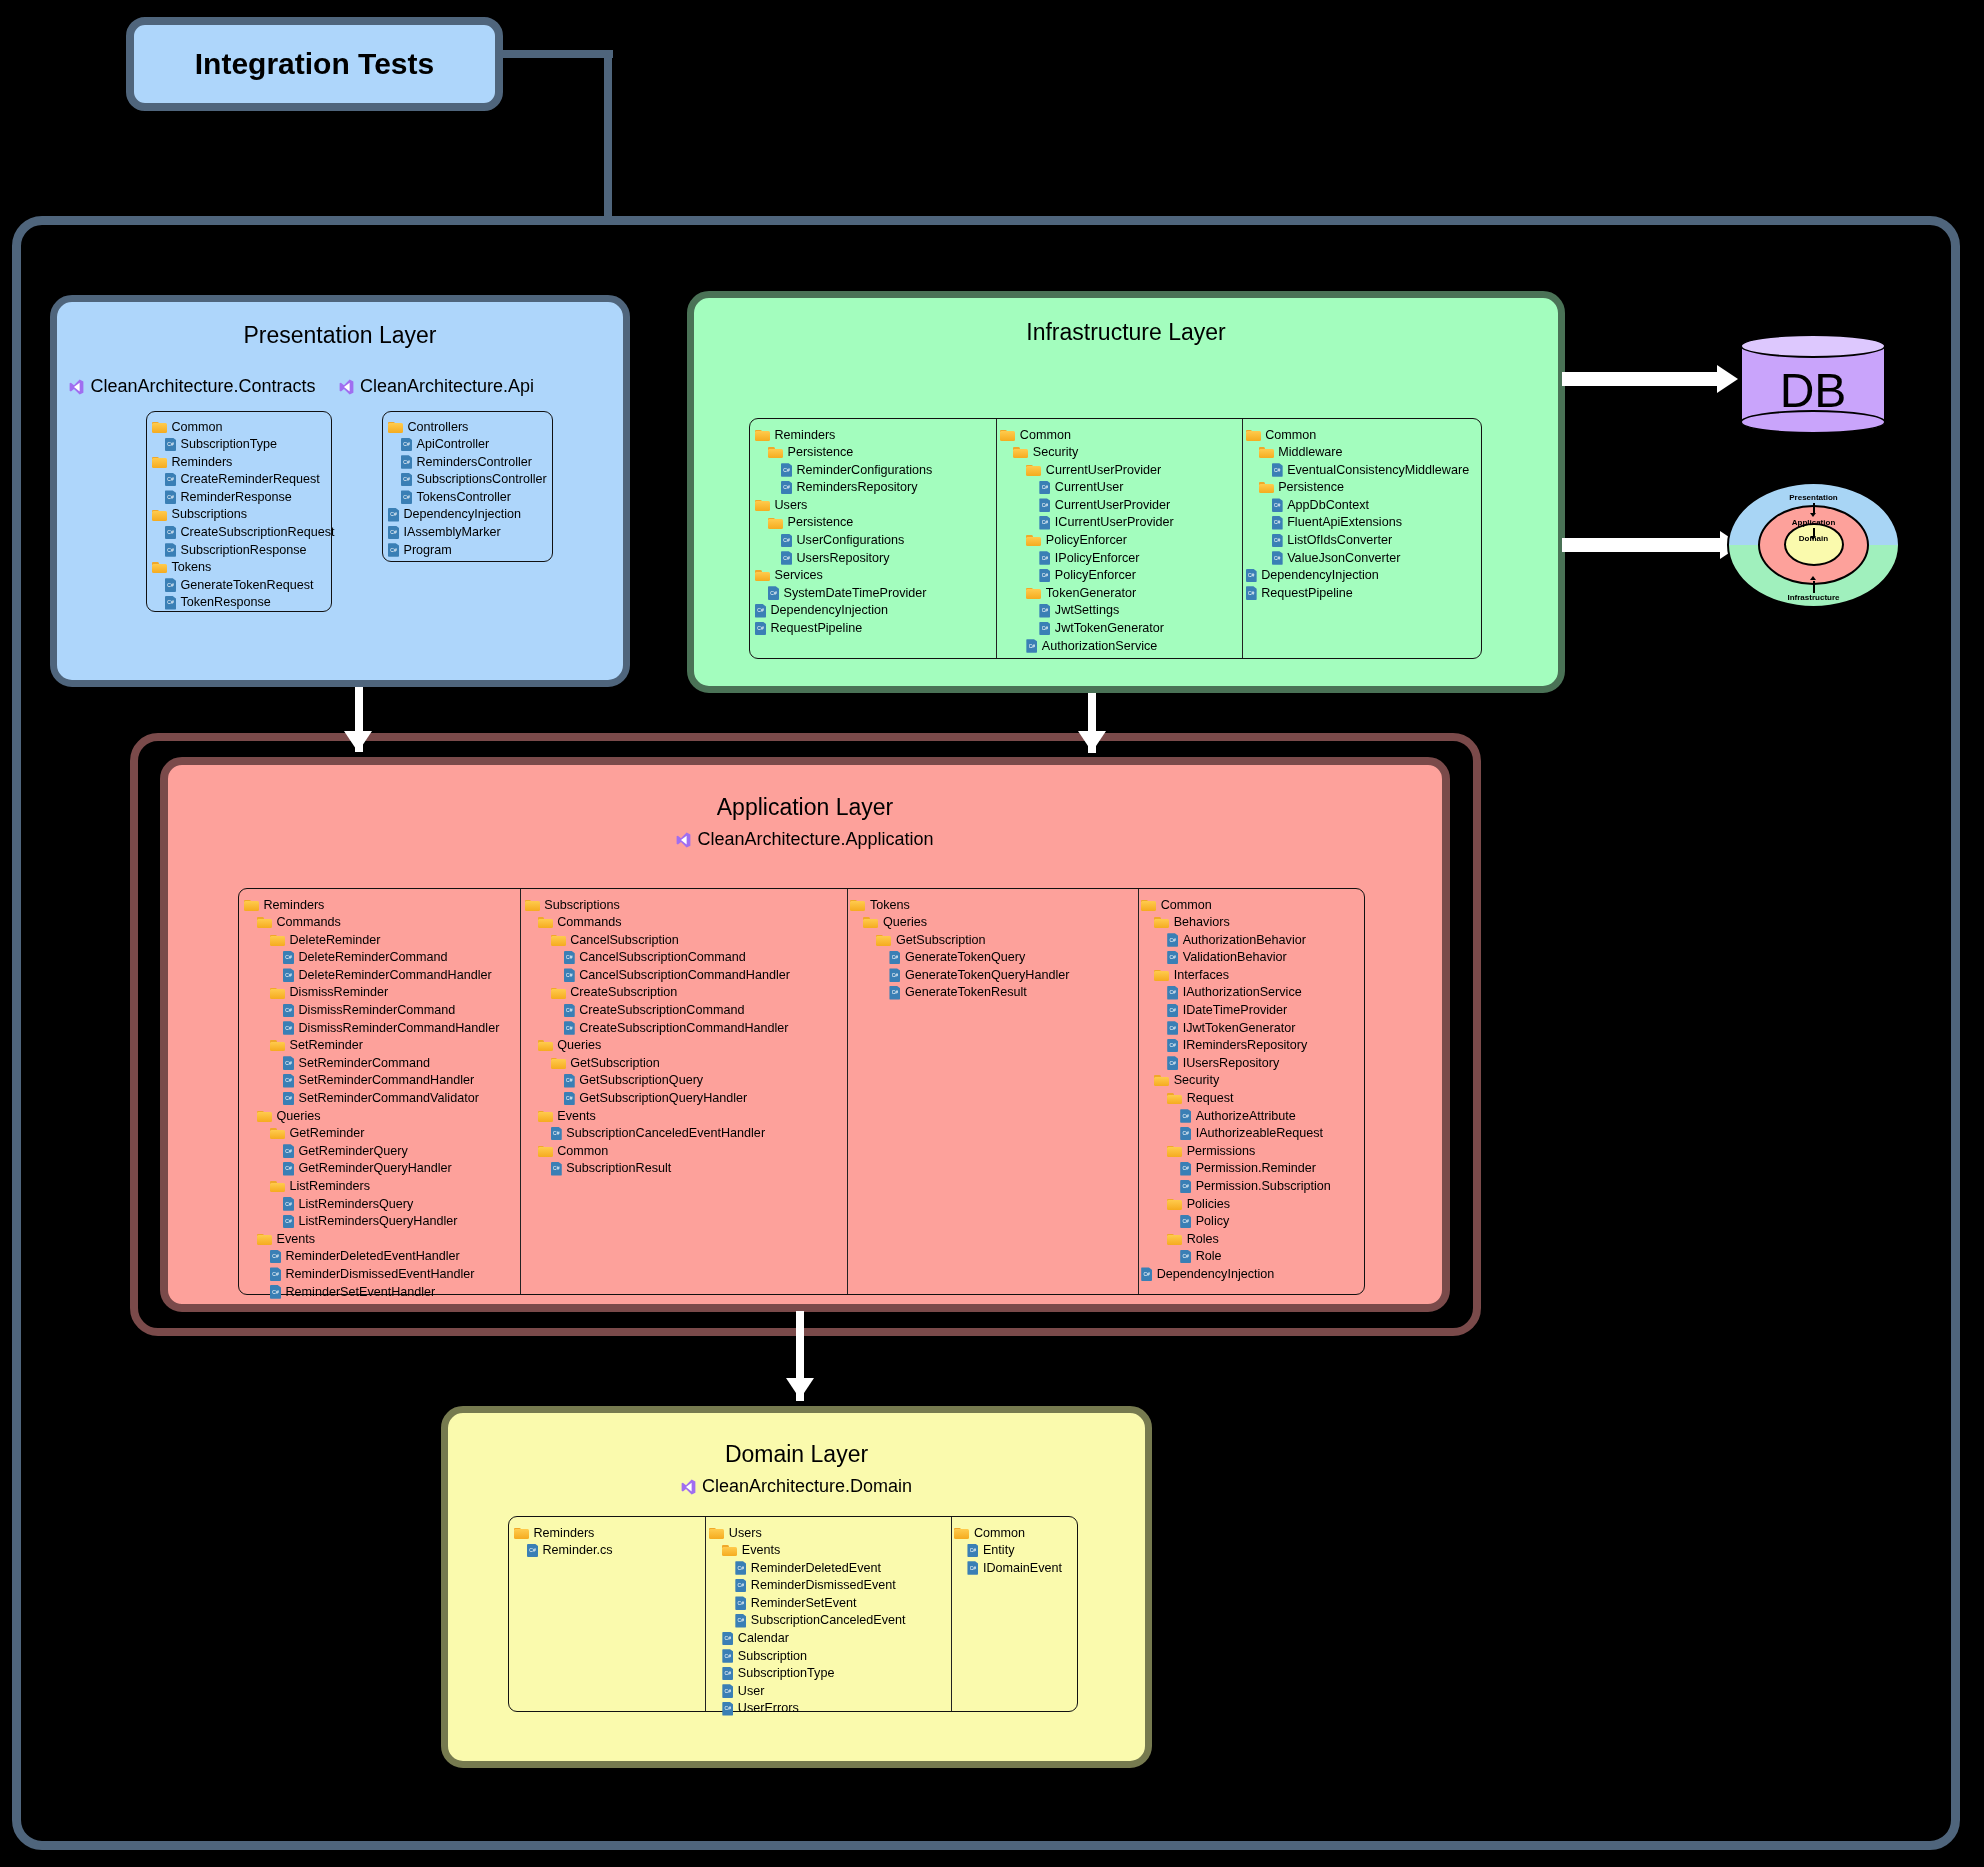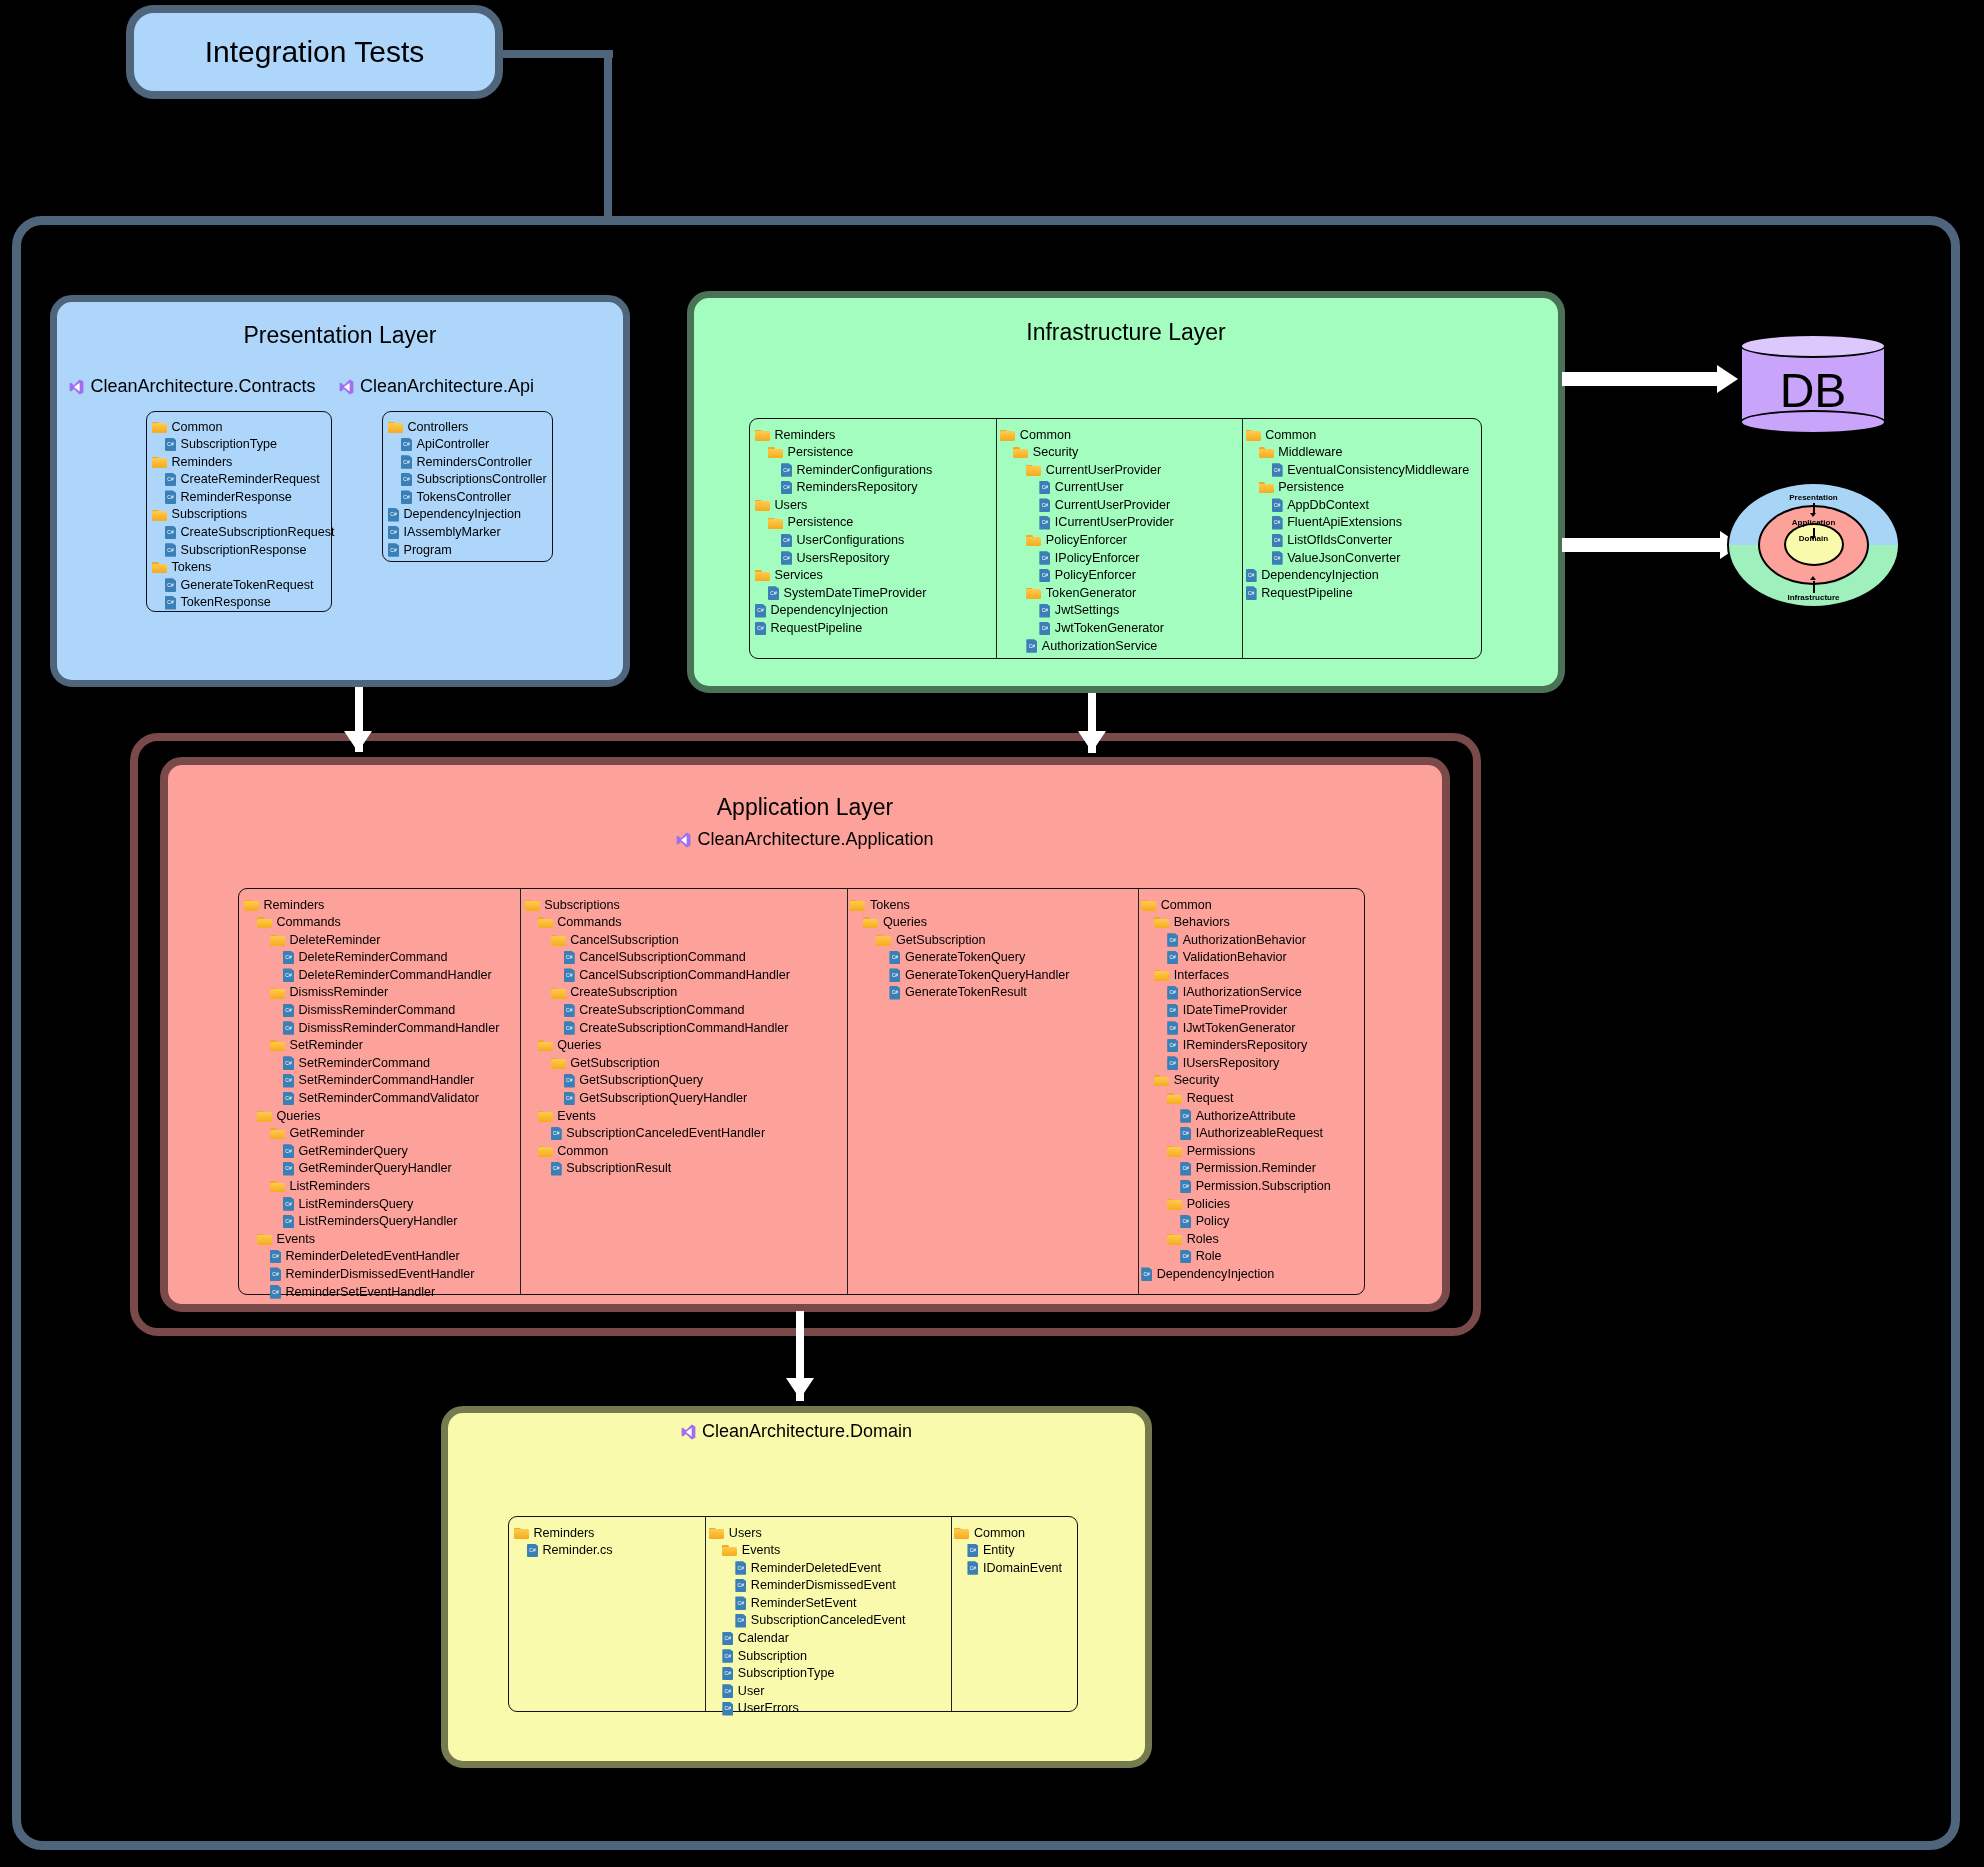--- a/index.html
+++ b/index.html
@@ -17,26 +17,26 @@
   .outer-frame {
     position: absolute;
     left: 12px; top: 216px; width: 1948px; height: 1634px;
     border: 9px solid #4f657c;
     border-radius: 30px;
     background: transparent;
   }
 
   .tests-box {
     position: absolute;
-    left: 126px; top: 5px; width: 377px; height: 94px;
+    left: 126px; top: 17px; width: 377px; height: 94px;
     background: #aed6fb;
     border: 8.5px solid #4f657c;
-    border-radius: 28px;
+    border-radius: 19px;
     display: flex; align-items: center; justify-content: center;
-    color: #000; font-size: 30px;
+    color: #000; font-size: 30px; font-weight: bold;
   }
 
   .layer {
     position: absolute;
     border-radius: 22px;
   }
   .layer-title {
     text-align: center;
     font-size: 23px;
     color: #000;
@@ -808,20 +808,21 @@
                 <span class="ico csfile"></span>
                 <span>DependencyInjection</span>
               </div>
             </div>
         </div>
       </div>
     </div>
   </div>
 
   <div class="layer" id="domain">
+    <div class="layer-title" style="margin-top:28px;">Domain Layer</div>
     <div class="layer-proj">
       <span class="vs-logo">
         <svg viewBox="0 0 24 28" width="15" height="18">
           <path d="M17 2 L23 5 L23 23 L17 26 L8 17 L3 21 L1 20 L1 8 L3 7 L8 11 Z" fill="#a06ef0"></path>
           <path d="M8 14 L17 7 L17 21 Z" fill="#ffffff"></path>
         </svg>
       </span>
       <span>CleanArchitecture.Domain</span>
     </div>
     <div class="panel" style="left:60px; top:103px; width:570px; height:196px;">

